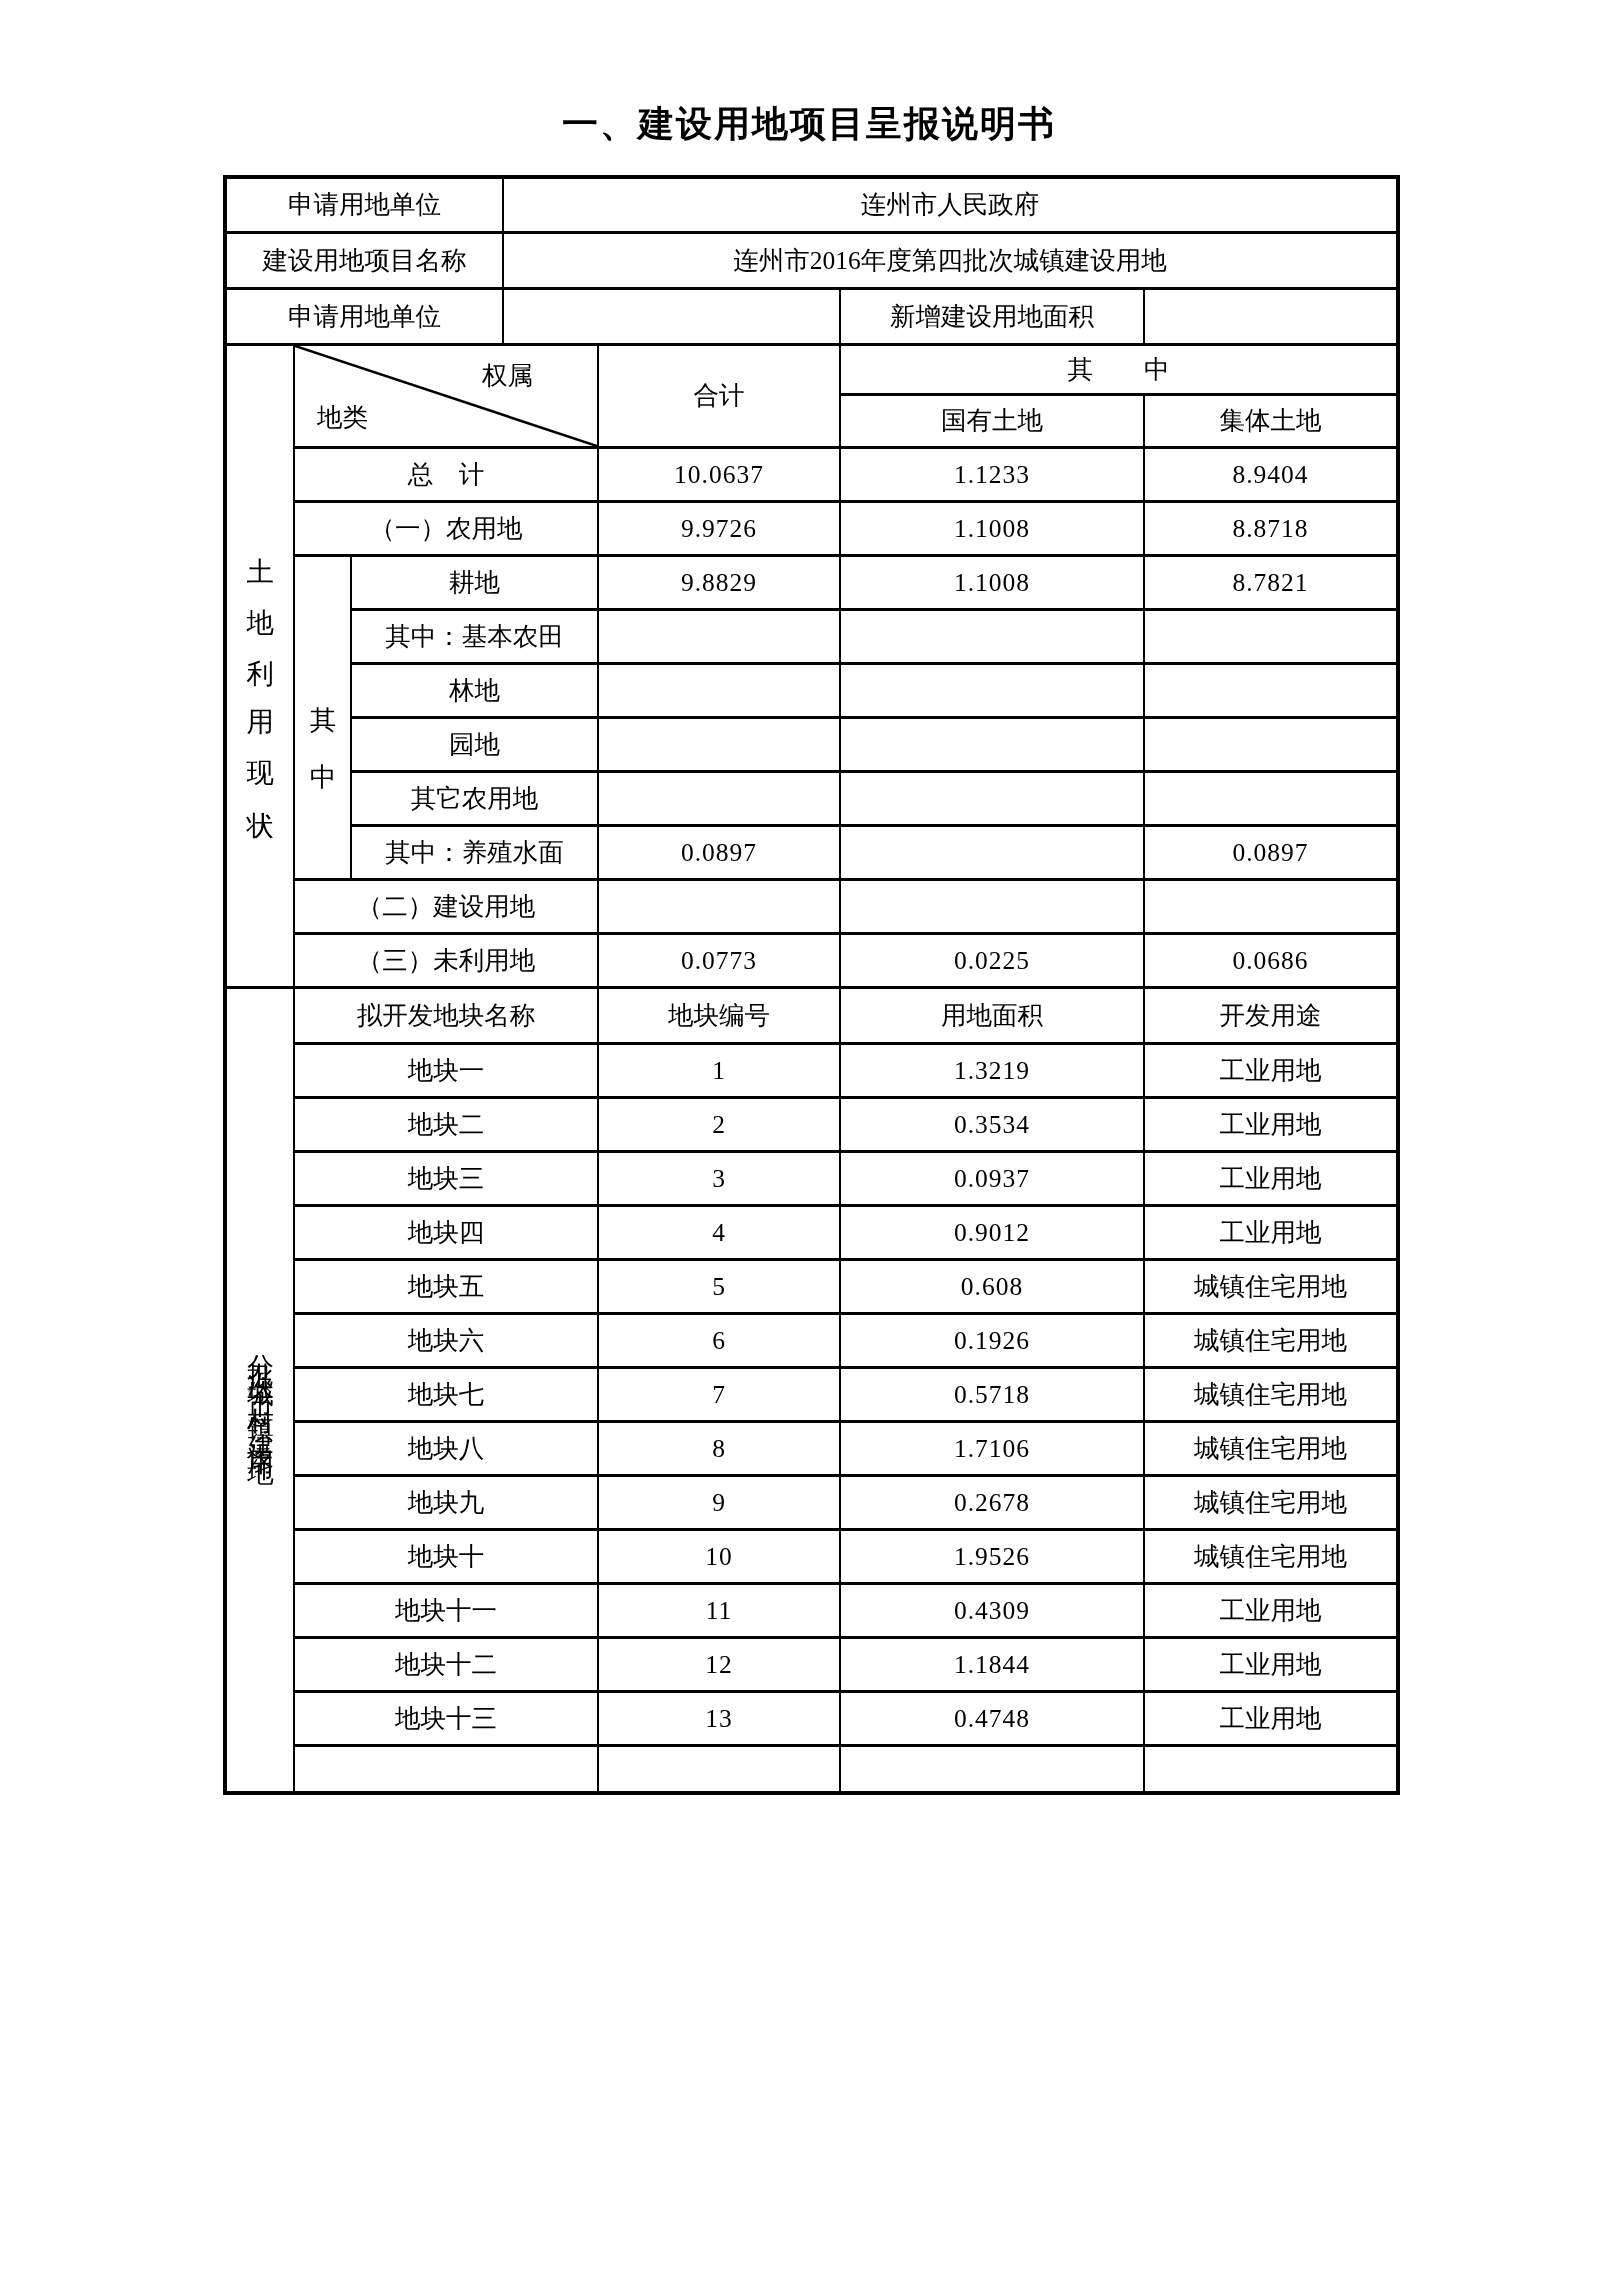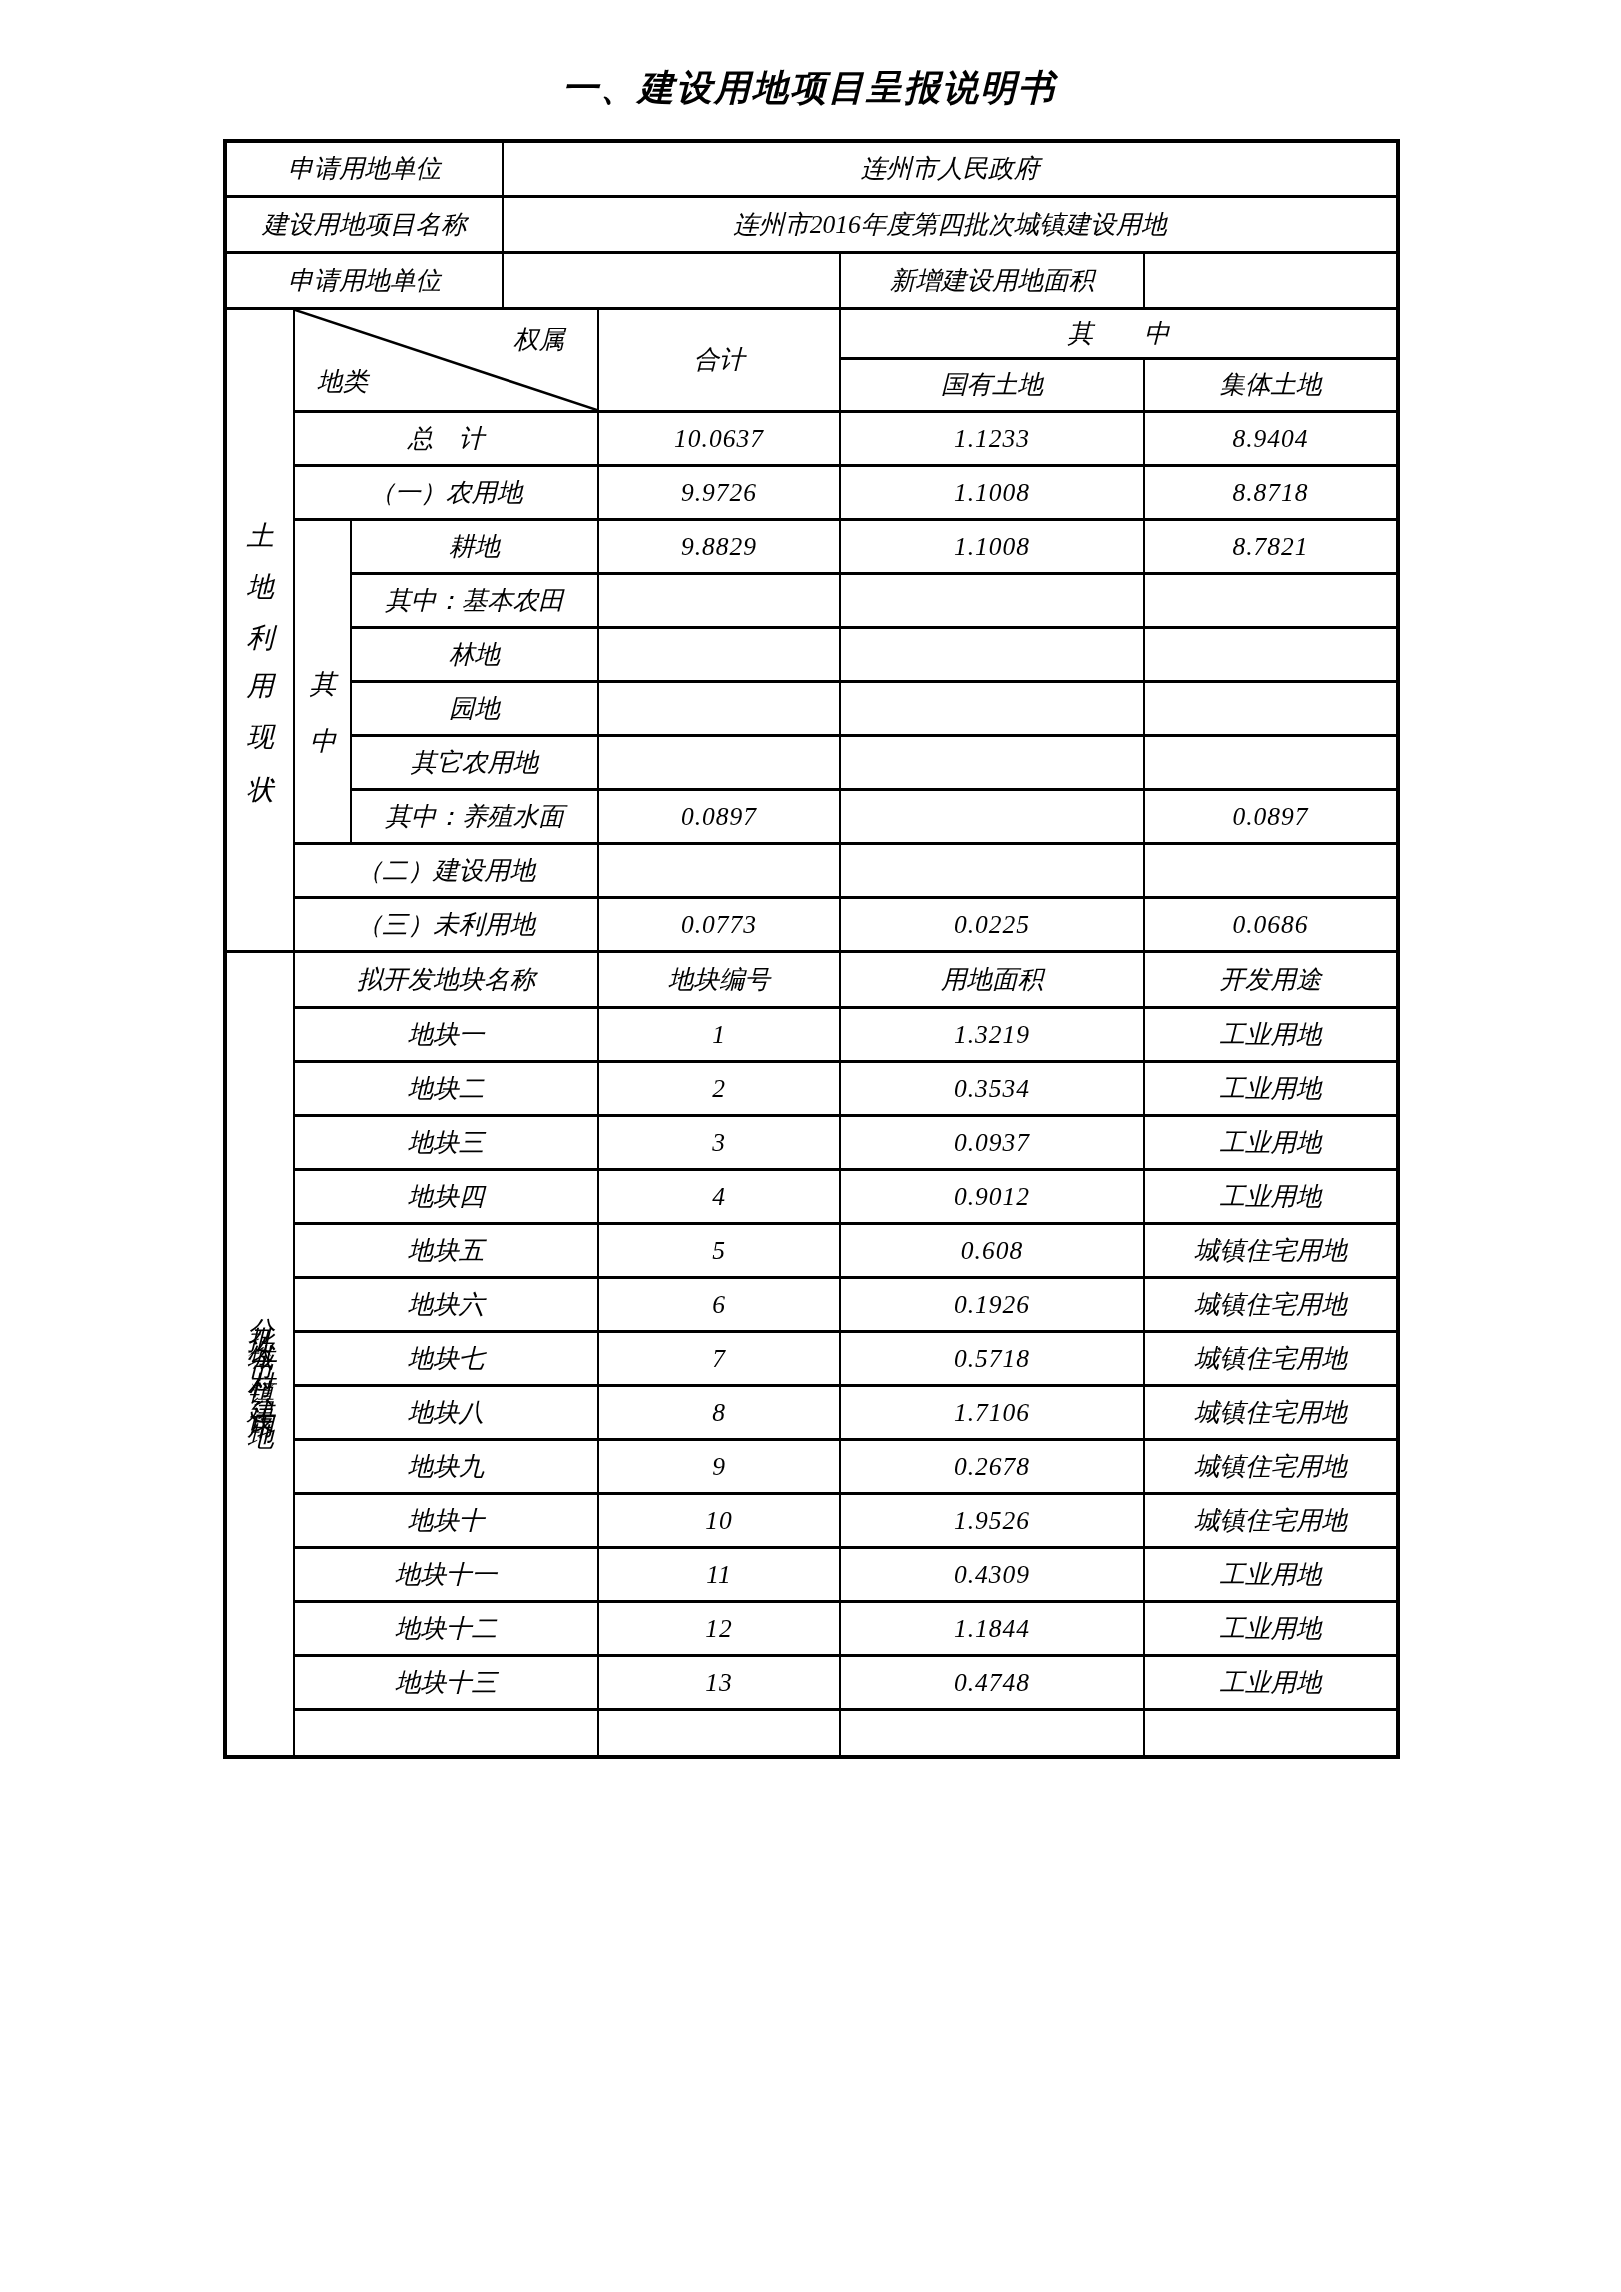--- a/index.html
+++ b/index.html
@@ -12,22 +12,21 @@
   .page {
     position: relative;
     width: 1621px;
     height: 2293px;
     background: #ffffff;
     overflow: hidden;
   }
   .sheet {
     width: 1172px;
     margin-left: 223px;
-    padding-top: 64px;
-    font-style: italic;
+    padding-top: 100px;
   }
   .doc-title {
     margin: 0 0 25.5px 0;
     font-size: 36px;
     font-weight: bold;
     text-align: center;
     letter-spacing: 2px;
   }
   .unit-note {
     font-size: 24.5px;
@@ -79,21 +78,21 @@
     padding: 0;
   }
   td.diagonal svg {
     position: absolute;
     left: 0; top: 0;
     width: 100%; height: 100%;
     display: block;
   }
   .corner-tr {
     position: absolute;
-    top: 13.7px; right: 33px;
+    top: 13.7px; right: 64px;
     font-size: 25.5px;
   }
   .corner-bl {
     position: absolute;
     bottom: 11.8px; left: 22px;
     font-size: 25.5px;
   }
   .num { letter-spacing: 1px; }
 </style>
 </head>

